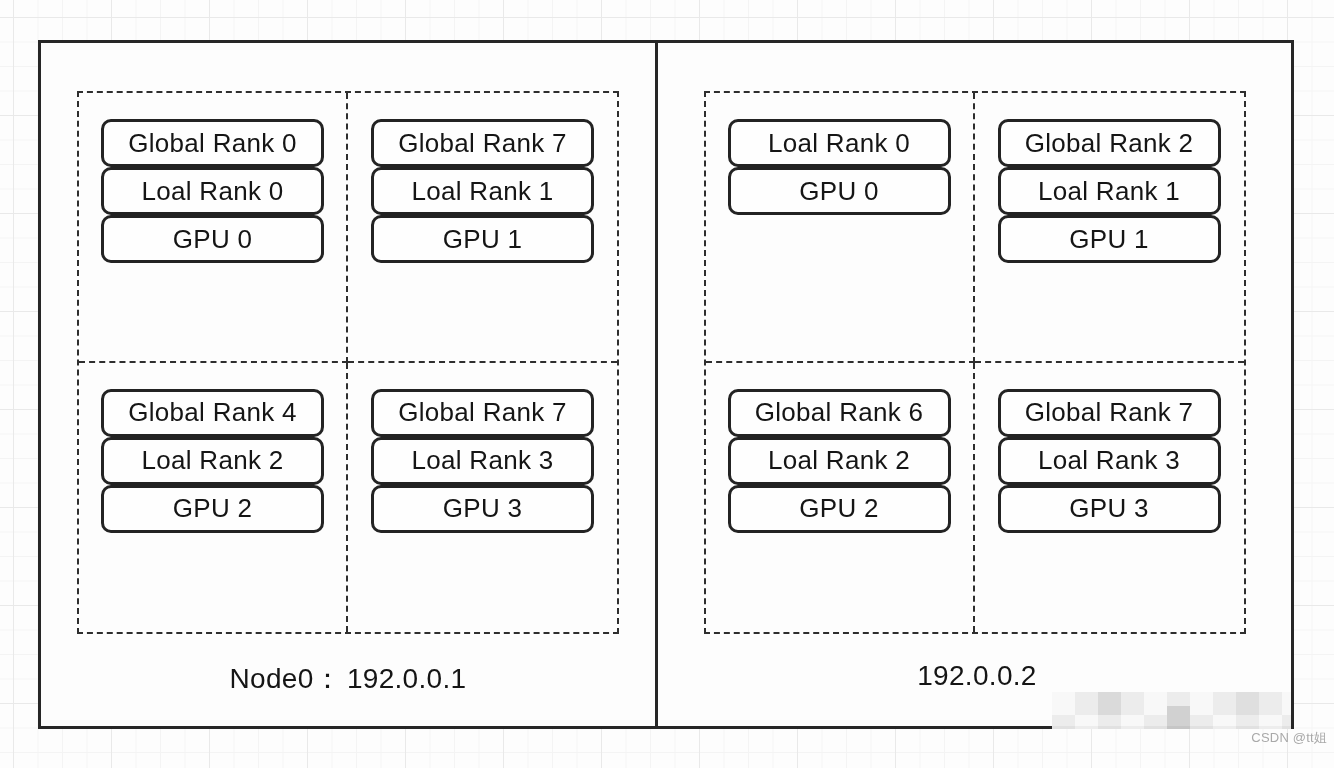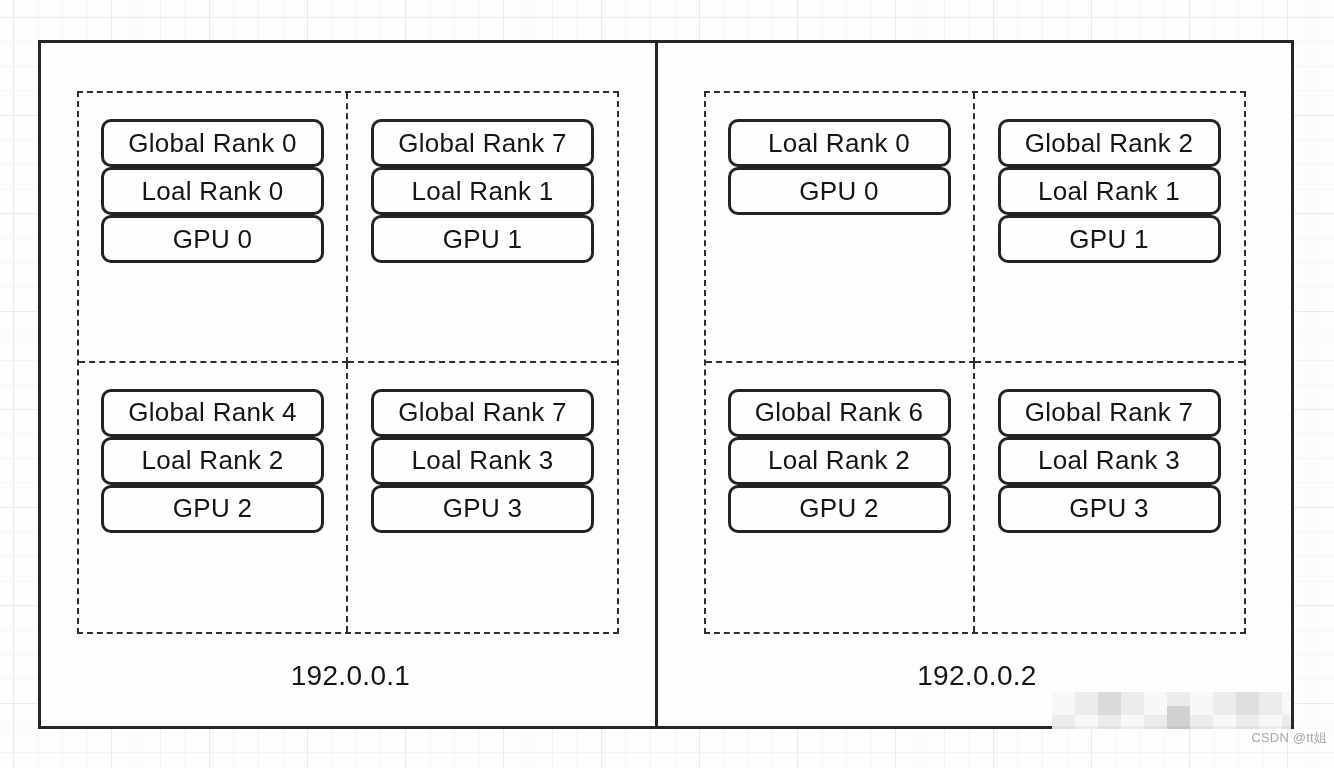--- a/index.html
+++ b/index.html
@@ -125,20 +125,21 @@
         </div>
 
         <div class="quad">
           <div class="chip">Global Rank 7</div>
           <div class="chip">Loal Rank 3</div>
           <div class="chip">GPU 3</div>
         </div>
 
       </div>
       <div class="node-label">
+        <span>Node0：</span>
         <span class="node-ip">192.0.0.1</span>
       </div>
     </section>
 
     <section class="half half-right">
       <div class="gpu-grid">
 
         <div class="quad quad-tl">
           <div class="chip">Loal Rank 0</div>
           <div class="chip">GPU 0</div>

